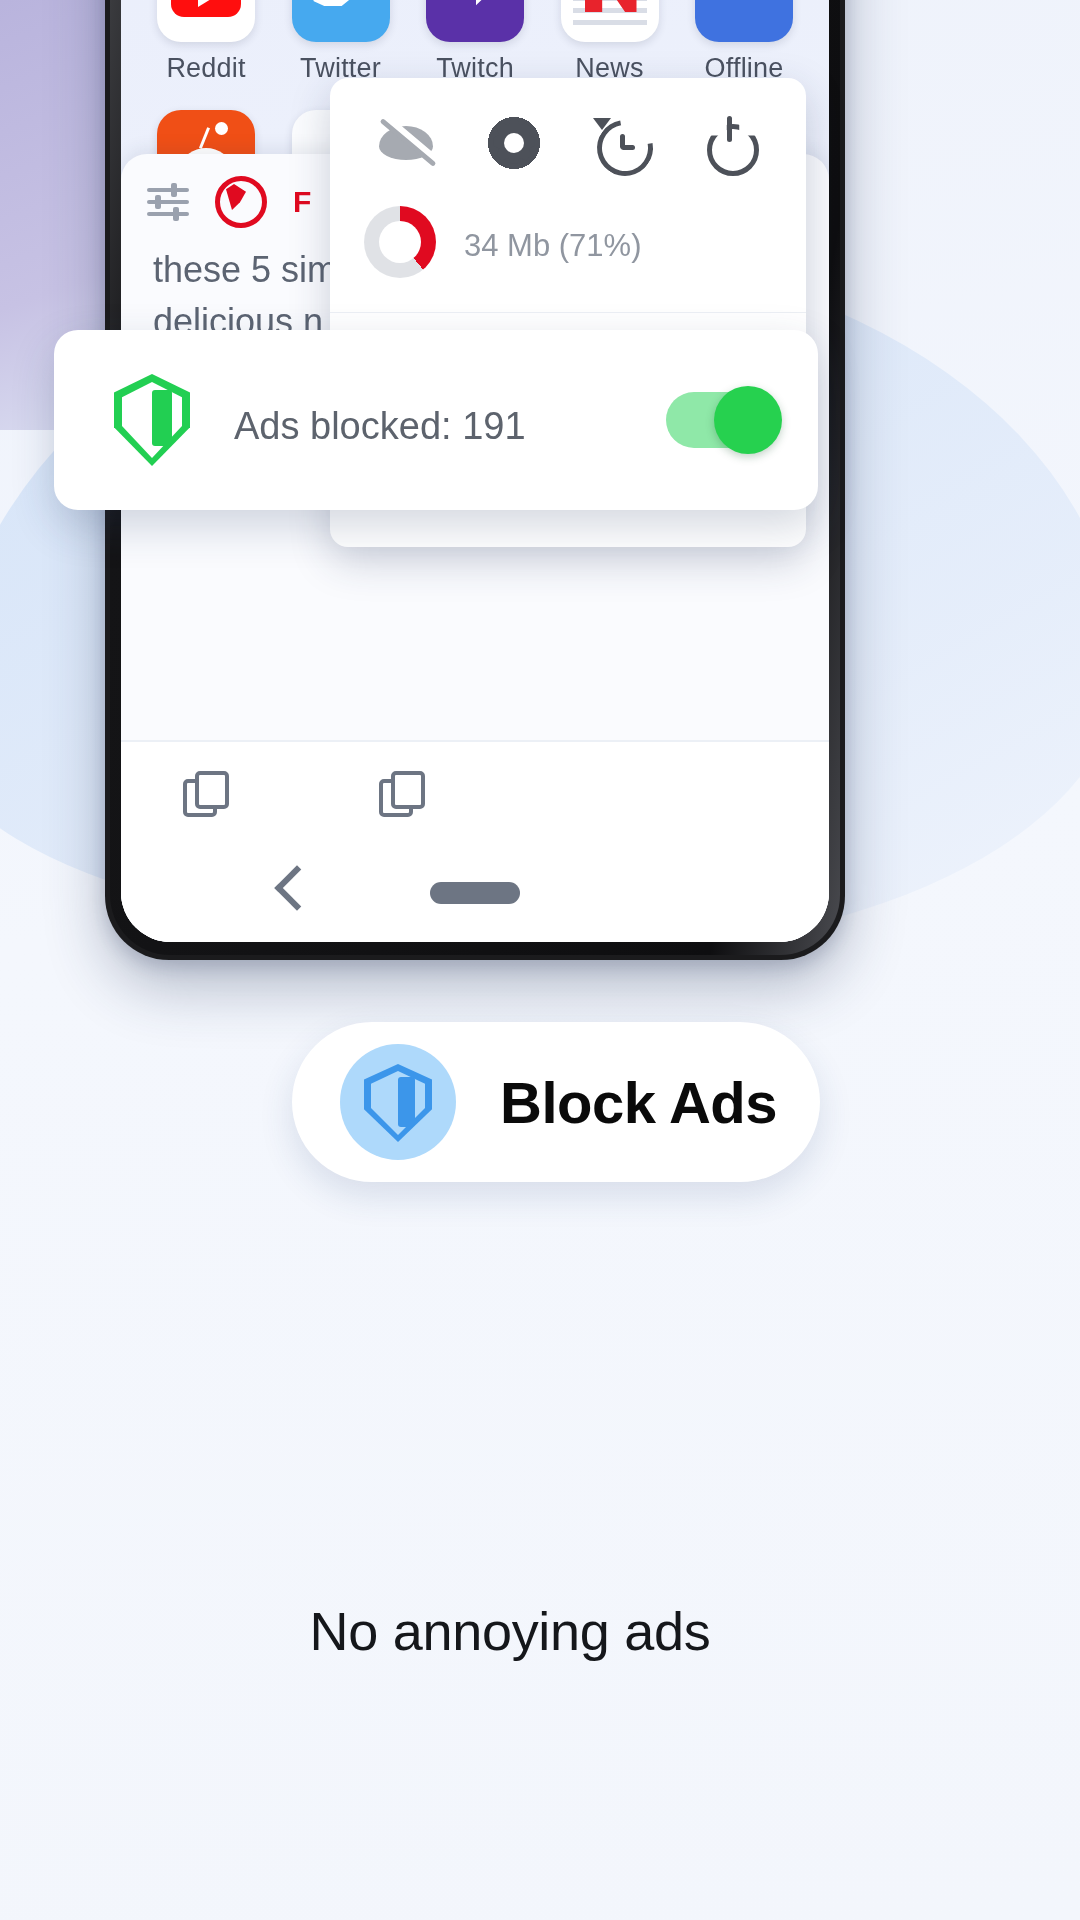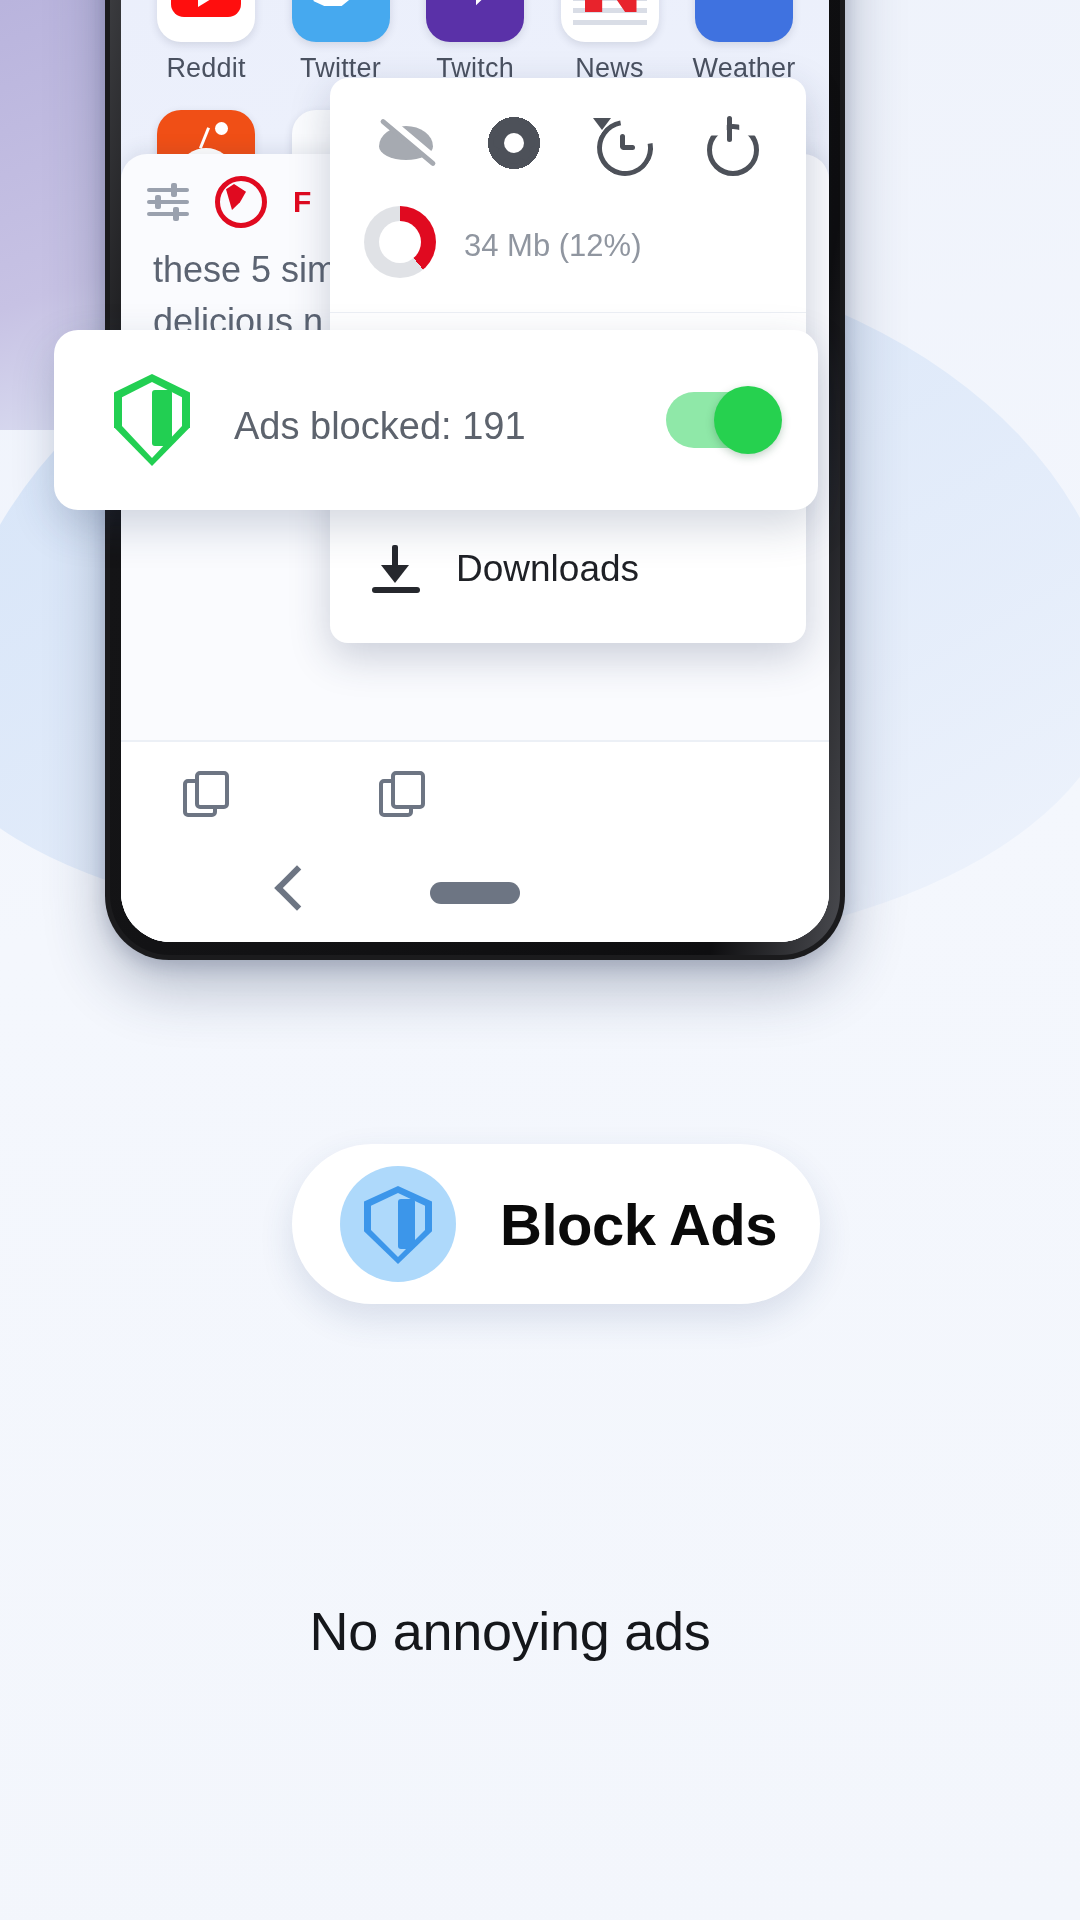--- a/index.html
+++ b/index.html
@@ -170,21 +170,21 @@
   .shield-green .bar{position:absolute;left:50%;top:16px;width:20px;height:56px;background:#22cf52;
     border-radius:3px 3px 6px 3px;}
   .en-txt{margin-left:44px;flex:1;}
   .en-title{font-size:60px;font-weight:700;color:#050505;letter-spacing:-.5px;line-height:1.05;}
   .en-sub{font-size:38px;color:#5d636d;margin-top:12px;}
   .toggle{width:112px;height:56px;border-radius:28px;background:#8fe8a8;position:relative;flex:0 0 auto;cursor:pointer;}
   .toggle .knob{position:absolute;right:-4px;top:-6px;width:68px;height:68px;border-radius:50%;
     background:#26d14f;box-shadow:0 3px 8px rgba(20,80,40,.26);}
 
   
-  .pill{position:absolute;left:292px;top:1144px;width:528px;height:160px;
+  .pill{position:absolute;left:292px;top:1022px;width:528px;height:160px;
     background:#fff;border-radius:80px;display:flex;align-items:center;padding-left:48px;box-sizing:border-box;
     box-shadow:0 14px 34px rgba(45,70,120,.14);}
   .pill-ic{width:116px;height:116px;border-radius:50%;background:#aed9fb;position:relative;flex:0 0 auto;}
   .sh-blue{position:absolute;left:24px;top:20px;width:68px;height:78px;}
   .sh-blue .o{position:absolute;inset:0;background:#3c96ea;
     clip-path:polygon(50% 0,100% 20%,100% 58%,50% 100%,0 58%,0 20%);}
   .sh-blue .i{position:absolute;inset:7px;background:#aed9fb;
     clip-path:polygon(50% 0,100% 20%,100% 58%,50% 100%,0 58%,0 20%);}
   .sh-blue .b{position:absolute;left:50%;top:13px;width:17px;height:50px;background:#3c96ea;border-radius:3px 3px 5px 3px;}
   .pill-lab{margin-left:44px;font-size:58px;font-weight:700;color:#0a0a0a;letter-spacing:-.5px;}
@@ -227,21 +227,21 @@
         </div>
         <div class="app">
           <div class="appicon ic-news">
             <div class="news-lines"></div>
               <div class="news-n"></div>
           </div>
           <div class="applabel">News</div>
         </div>
         <div class="app">
           <div class="appicon ic-weather"></div>
-          <div class="applabel">Weather</div>
+          <div class="applabel">Offline</div>
         </div>
       </div>
       <div class="approw">
         <div class="app">
           <div class="appicon ic-reddit">
             <div class="snoo-head"></div>
             <div class="snoo-eye" style="left:36px"></div>
             <div class="snoo-eye" style="left:57px"></div>
             <div class="snoo-ant"></div>
               <div class="snoo-dot"></div>
@@ -315,47 +315,39 @@
         <div class="m"></div>
     </div>
     <div class="mi ic-power">
       <div class="c"></div>
         <div class="s"></div>
     </div>
   </div>
   <div class="menu-data">
     <div class="donut"></div>
     <div>
-      <div class="data-s">34 Mb (12%)</div>
+      <div class="data-s">34 Mb (71%)</div>
     </div>
   </div>
   <div class="menu-div"></div>
   <div class="menu-rows">
     <div class="mrow">
       <div class="mr-ic ic-plane"></div>
       <div class="mrow-lab">Offline pages</div>
     </div>
     <div class="mrow">
       <div class="mr-ic ic-share">
         <div class="ph"></div>
           <div class="a1"></div>
           <div class="t1"></div>
           <div class="a2"></div>
           <div class="t2"></div>
       </div>
       <div class="mrow-lab">File sharing</div>
     </div>
-    <div class="mrow">
-      <div class="mr-ic ic-dl">
-        <div class="st"></div>
-          <div class="ar"></div>
-          <div class="ln"></div>
-      </div>
-      <div class="mrow-lab">Downloads</div>
-    </div>
   </div>
 </div>
 
 <div class="encard">
   <div class="shield-green">
     <div class="out"></div>
       <div class="in"></div>
       <div class="bar"></div>
   </div>
   <div class="en-txt">

